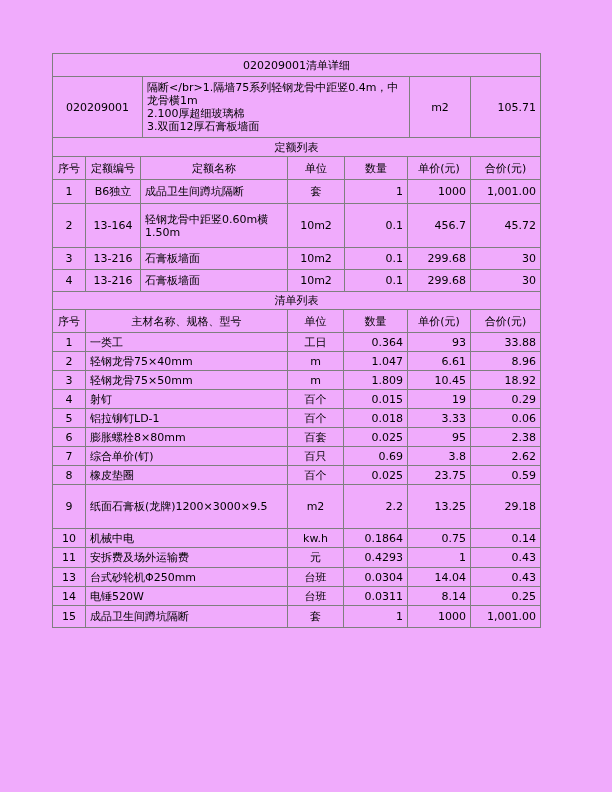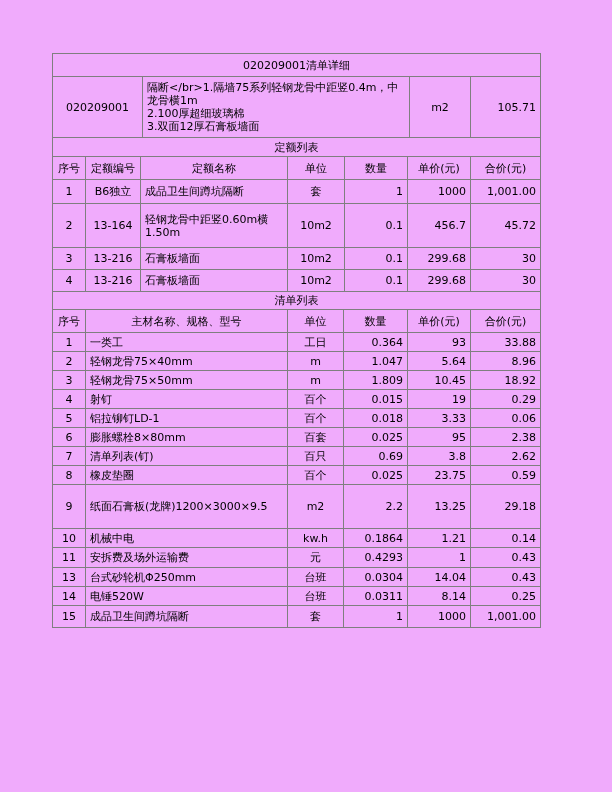--- a/index.html
+++ b/index.html
@@ -165,21 +165,21 @@
             <td class="al-c">工日</td>
             <td class="al-r">0.364</td>
             <td class="al-r">93</td>
             <td class="al-r">33.88</td>
           </tr>
           <tr style="height: 19px;">
             <td class="al-c">2</td>
             <td class="al-l">轻钢龙骨75×40mm</td>
             <td class="al-c">m</td>
             <td class="al-r">1.047</td>
-            <td class="al-r">5.64</td>
+            <td class="al-r">6.61</td>
             <td class="al-r">8.96</td>
           </tr>
           <tr style="height: 19px;">
             <td class="al-c">3</td>
             <td class="al-l">轻钢龙骨75×50mm</td>
             <td class="al-c">m</td>
             <td class="al-r">1.809</td>
             <td class="al-r">10.45</td>
             <td class="al-r">18.92</td>
           </tr>
@@ -202,21 +202,21 @@
           <tr style="height: 19px;">
             <td class="al-c">6</td>
             <td class="al-l">膨胀螺栓8×80mm</td>
             <td class="al-c">百套</td>
             <td class="al-r">0.025</td>
             <td class="al-r">95</td>
             <td class="al-r">2.38</td>
           </tr>
           <tr style="height: 19px;">
             <td class="al-c">7</td>
-            <td class="al-l">清单列表(钉)</td>
+            <td class="al-l">综合单价(钉)</td>
             <td class="al-c">百只</td>
             <td class="al-r">0.69</td>
             <td class="al-r">3.8</td>
             <td class="al-r">2.62</td>
           </tr>
           <tr style="height: 19px;">
             <td class="al-c">8</td>
             <td class="al-l">橡皮垫圈</td>
             <td class="al-c">百个</td>
             <td class="al-r">0.025</td>
@@ -229,21 +229,21 @@
             <td class="al-c">m2</td>
             <td class="al-r">2.2</td>
             <td class="al-r">13.25</td>
             <td class="al-r">29.18</td>
           </tr>
           <tr style="height: 19px;">
             <td class="al-c">10</td>
             <td class="al-l">机械中电</td>
             <td class="al-c">kw.h</td>
             <td class="al-r">0.1864</td>
-            <td class="al-r">1.21</td>
+            <td class="al-r">0.75</td>
             <td class="al-r">0.14</td>
           </tr>
           <tr style="height: 20px;">
             <td class="al-c">11</td>
             <td class="al-l">安拆费及场外运输费</td>
             <td class="al-c">元</td>
             <td class="al-r">0.4293</td>
             <td class="al-r">1</td>
             <td class="al-r">0.43</td>
           </tr>

